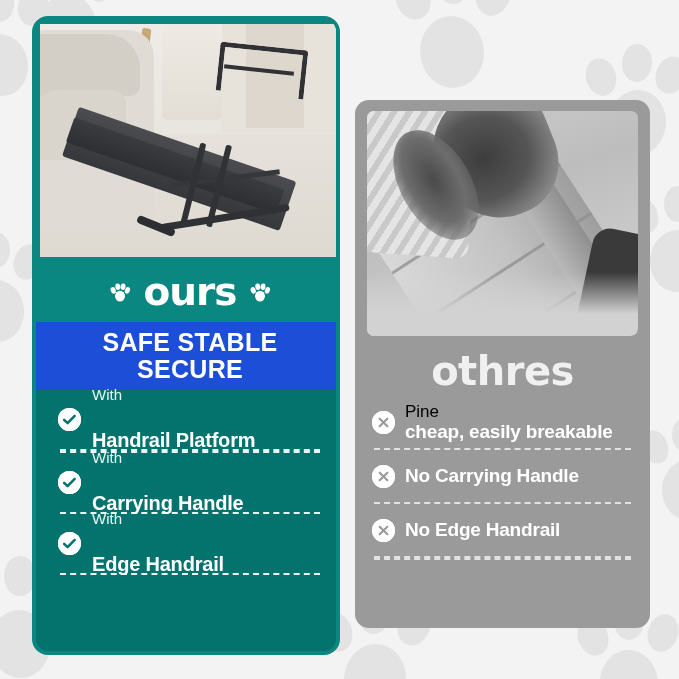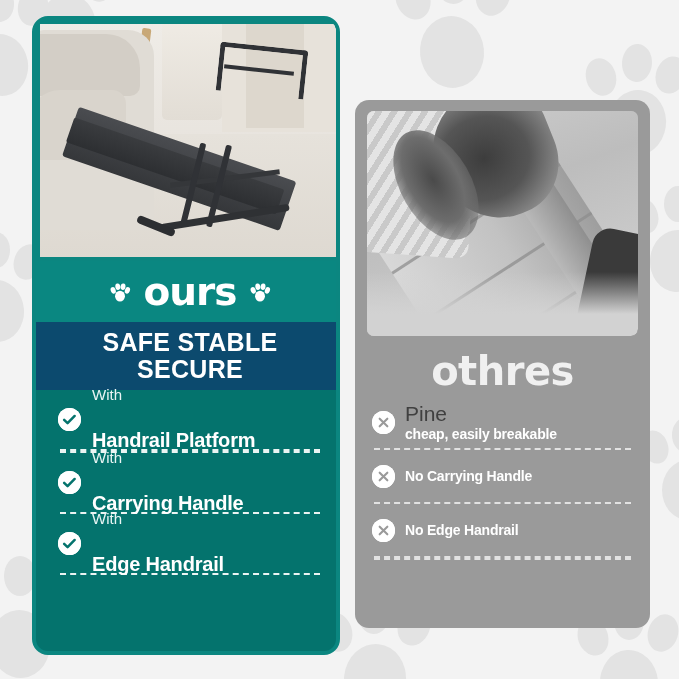--- a/index.html
+++ b/index.html
@@ -31,21 +31,21 @@
     position:absolute;left:0;top:241px;width:308px;height:61px;
     background:#0a8781;
     display:flex;align-items:center;justify-content:center;gap:12px;
   }
   #ours-text{
     color:#ffffff;font-size:39px;font-weight:700;letter-spacing:-1px;
     line-height:1;font-family:"DejaVu Sans",sans-serif;
   }
   #tagline-band{
     position:absolute;left:0;top:302px;width:308px;height:68px;
-    background:#0c4a6e;
+    background:#1d4ed8;
     display:flex;align-items:center;justify-content:center;
   }
   #tagline-text{
     color:#ffffff;font-size:25px;font-weight:700;line-height:1.07;
     text-align:center;letter-spacing:.3px;
   }
   #left-list{
     position:absolute;left:0;top:370px;width:308px;height:265px;
     background:#04736d;padding:0 22px;box-sizing:border-box;
   }
@@ -81,22 +81,22 @@
   #othres-text{
     color:#f0f0f0;font-size:40px;font-weight:700;letter-spacing:-.5px;
     line-height:1;font-family:"DejaVu Sans",sans-serif;
   }
   #right-list{
     position:absolute;left:0;top:296px;width:295px;height:226px;
     padding:0 17px;box-sizing:border-box;
   }
   .rrow{position:relative;height:52px;display:flex;align-items:center;gap:10px;}
   .rrow .txt{display:flex;flex-direction:column;justify-content:center;}
-  .rrow .small{color:#404040;font-size:21px;line-height:1.12;font-weight:400;}
-  .rrow .big{color:#ffffff;font-size:14px;line-height:1.15;font-weight:700;letter-spacing:-.2px;}
+  .rrow .small{color:#000000;font-size:17px;line-height:1.12;font-weight:400;}
+  .rrow .big{color:#ffffff;font-size:19px;line-height:1.15;font-weight:700;letter-spacing:-.2px;}
   .rdash{height:0;border-top:2px dashed #efefef;opacity:.85;margin:0 2px;}
 
   
   .ph{position:absolute;}
   
   #lp-wall{position:absolute;left:0;top:0;width:300px;height:120px;background:linear-gradient(180deg,#efece7 0%,#e8e4de 100%);}
   #lp-floor{position:absolute;left:0;top:110px;width:300px;height:123px;background:linear-gradient(180deg,#e6e2db 0%,#ded9d1 100%);}
   #lp-sofa{position:absolute;left:-6px;top:6px;width:120px;height:200px;background:#e0dcd5;border-radius:10px 26px 6px 6px;}
   #lp-sofa2{position:absolute;left:-10px;top:66px;width:96px;height:70px;background:#d9d4cc;border-radius:30px 14px 10px 10px;}
   #lp-sofa3{position:absolute;left:-10px;top:10px;width:110px;height:62px;background:#d3cec6;border-radius:8px 34px 10px 6px;}

